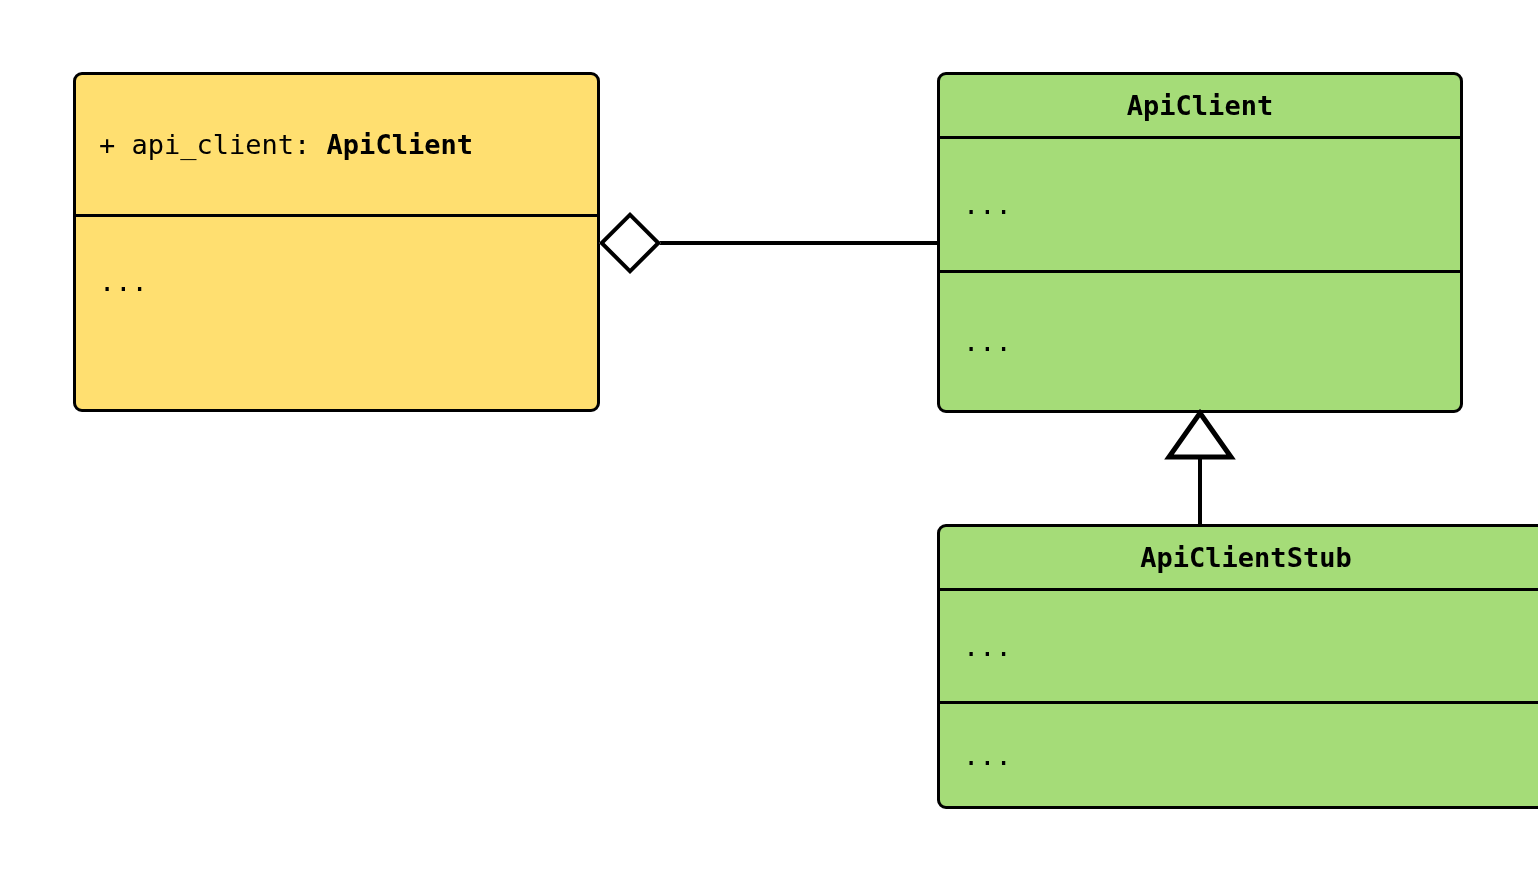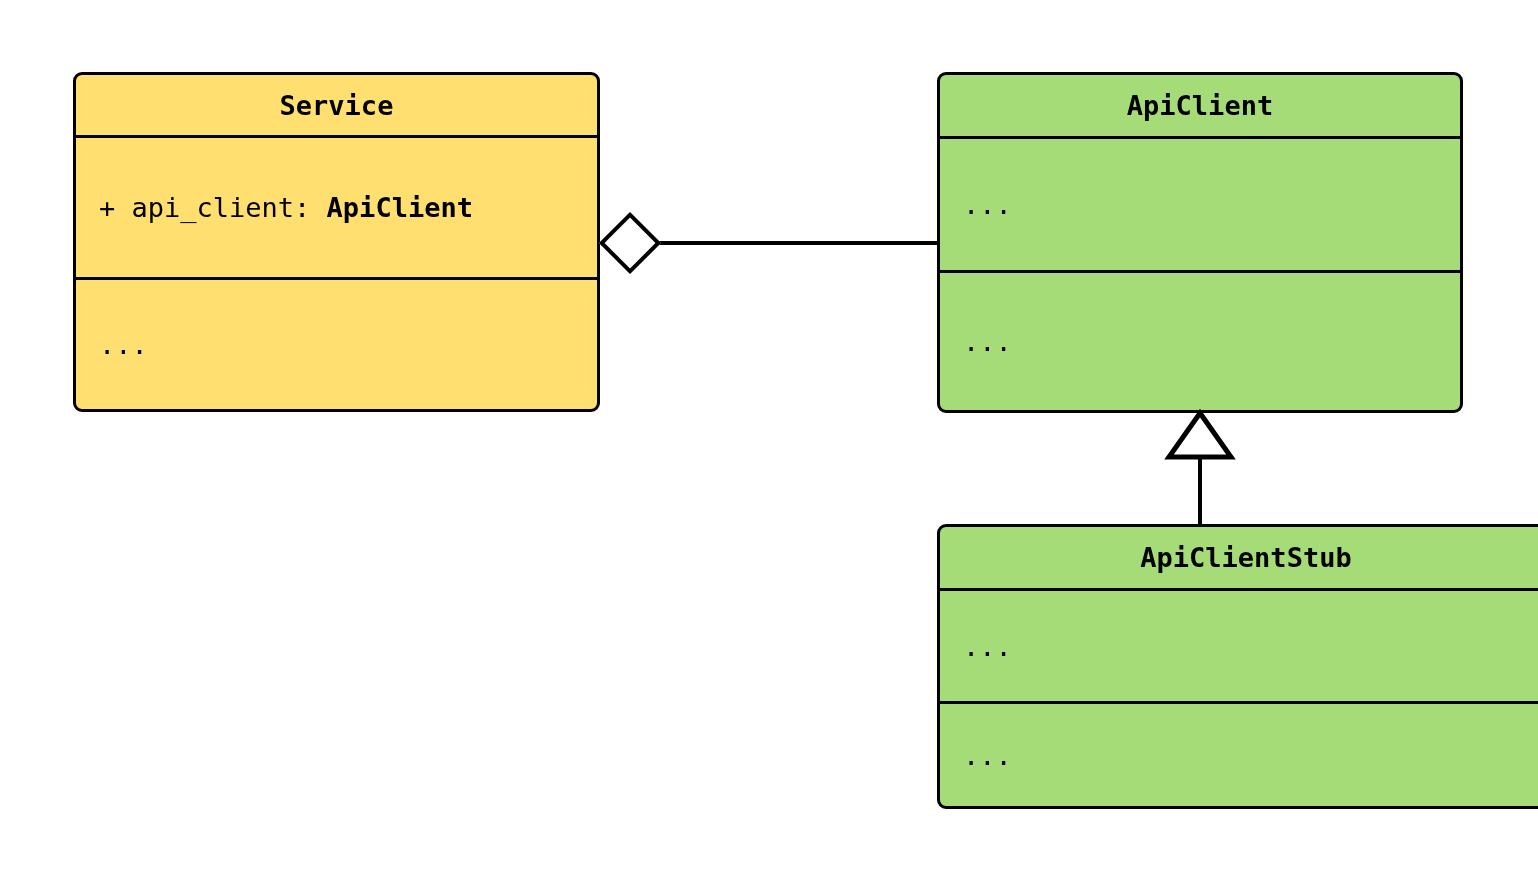--- a/index.html
+++ b/index.html
@@ -78,21 +78,20 @@
     position: absolute;
     overflow: visible;
   }
 </style>
 </head>
 <body>
 
 <div id="diagram-canvas">
 
   <div class="uml-class fill-yellow" style="left:73px; top:72px; width:527px; height:340px;">
-    <div class="uml-title" style="height:63px;">Service</div>
     <div class="uml-compartment" style="height:139px;">
       <span>+</span><span> </span><span>api_client</span><span>: </span><span class="type-name">ApiClient</span>
     </div>
     <div class="uml-compartment" style="height:132px;">
       <span class="ellipsis-text">...</span>
     </div>
   </div>
 
   <div class="uml-class fill-green" style="left:937px; top:72px; width:526px; height:341px;">
     <div class="uml-title" style="height:65px;">ApiClient</div>

